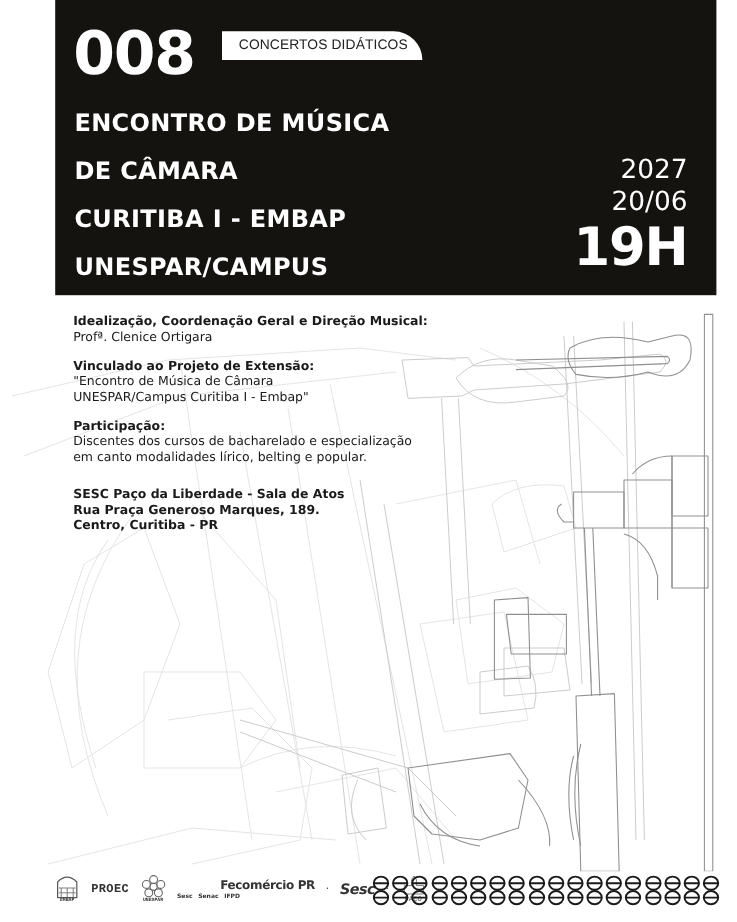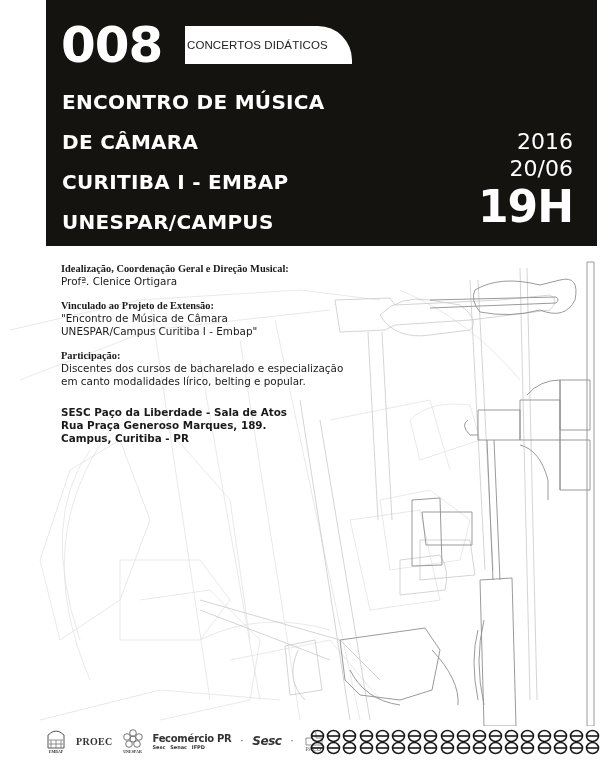--- a/index.html
+++ b/index.html
@@ -2,43 +2,43 @@
 <html><head>
 <meta charset="utf-8">
 <style>
   html, body { margin:0; padding:0; background:#ffffff; }
   body { width:614px; height:768px; position:relative; overflow:hidden; font-family:"DejaVu Sans", sans-serif; color:#1a1a1a; }
 
   .header-panel { position:absolute; left:46px; top:0; width:551px; height:246px; background:#151310; }
   .edition-number { position:absolute; left:61px; top:18px; font-family:"DejaVu Sans", sans-serif; font-weight:bold; font-size:50px; line-height:54px; color:#ffffff; letter-spacing:-1px; }
   .edition-number .zero-star { position:relative; display:inline-block; }
   .edition-number .asterisk { position:absolute; left:0; right:0; top:14px; text-align:center; font-size:18px; line-height:18px; color:#151310; }
-  .series-pill { position:absolute; left:185px; top:26px; width:167px; height:38px; background:#ffffff; border-radius:0 34px 0 0; box-sizing:border-box; padding-left:2px; display:flex; align-items:center; }
+  .series-pill { position:absolute; left:185px; top:26px; width:167px; height:24px; background:#ffffff; border-radius:0 34px 0 0; box-sizing:border-box; padding-left:14px; display:flex; align-items:center; }
   .series-pill span { font-family:"Liberation Sans", sans-serif; font-size:11.5px; color:#222; letter-spacing:0.1px; }
 
   .title-block { position:absolute; left:62px; top:82px; }
   .title-line { font-family:"DejaVu Sans", sans-serif; font-weight:bold; font-size:20px; line-height:40px; color:#ffffff; letter-spacing:0.3px; white-space:nowrap; }
 
   .date-block { position:absolute; right:41px; top:128px; text-align:right; color:#fff; font-family:"DejaVu Sans", sans-serif; }
   .date-year, .date-day { font-size:22px; line-height:27px; }
   .date-hour { font-weight:bold; font-size:44px; line-height:50px; letter-spacing:-1px; }
 
   .illustration { position:absolute; left:0; top:246px; width:614px; height:480px; }
 
   .info { position:absolute; left:61px; top:262px; width:320px; font-family:"DejaVu Sans", sans-serif; font-size:10.4px; line-height:13px; color:#1a1a1a; }
   .info .section { margin-bottom:11px; }
-  .info .heading { font-weight:bold;font-family:Liberation Serif, serif; }
+  .info .heading { font-weight:bold; }
   .info .venue { margin-top:18px; font-weight:bold; }
 
   .logos { position:absolute; left:45px; top:724px; height:34px; display:flex; align-items:center; gap:9px; }
-  .logo { display:flex; flex-direction:column; align-items:center; color:#333; font-family:Liberation Serif, serif; }
+  .logo { display:flex; flex-direction:column; align-items:center; color:#333; font-family:Liberation Mono, monospace; }
   .logo small { font-size:4px; font-weight:bold; }
   .proec { font-weight:bold; font-size:10px; letter-spacing:0.3px; }
   .feco { display:flex; flex-direction:column; }
-  .feco .main { font-weight:bold; font-size:10px; letter-spacing:-0.3px; color:#333; }
+  .feco .main { font-weight:bold; font-size:10px; letter-spacing:-0.3px; color:#333;margin-left:36px; }
   .feco .sub { font-size:5px; font-weight:bold; color:#333; word-spacing:3px; }
   .dot-sep { font-size:9px; color:#444; }
   .sesc { font-weight:bold; font-style:italic; font-size:12px; color:#333; letter-spacing:-0.5px; }
   .paco { font-size:6px; color:#555; }
 
   .pattern { position:absolute; left:310px; top:729px; display:flex; gap:1.2px; }
   .pattern-glyph { width:15px; height:26px; position:relative; }
 </style>
 </head>
 <body>
@@ -52,21 +52,21 @@
 </div>
 
 <div class="title-block">
   <div class="title-line">ENCONTRO DE MÚSICA</div>
   <div class="title-line">DE CÂMARA</div>
   <div class="title-line">CURITIBA I - EMBAP</div>
   <div class="title-line">UNESPAR/CAMPUS</div>
 </div>
 
 <div class="date-block">
-  <div class="date-year">2016</div>
+  <div class="date-year">2027</div>
   <div class="date-day">20/06</div>
   <div class="date-hour">19H</div>
 </div>
 
 <svg class="illustration" viewBox="0 246 614 480" xmlns="http://www.w3.org/2000/svg">
   <g fill="none" stroke-linejoin="round">
 
     <g stroke="#e3e3e3" stroke-width="0.8">
       <path d="M10 330 L140 300 L300 290 L380 300"></path>
       <path d="M20 380 L150 330 L330 310"></path>
@@ -146,21 +146,21 @@
     <div>UNESPAR/Campus Curitiba I - Embap"</div>
   </div>
   <div class="section">
     <div class="heading">Participação:</div>
     <div>Discentes dos cursos de bacharelado e especialização</div>
     <div>em canto modalidades lírico, belting e popular.</div>
   </div>
   <div class="venue">
     <div>SESC Paço da Liberdade - Sala de Atos</div>
     <div>Rua Praça Generoso Marques, 189.</div>
-    <div>Campus, Curitiba - PR</div>
+    <div>Centro, Curitiba - PR</div>
   </div>
 </div>
 
 <div class="logos">
   <div class="logo">
     <svg width="22" height="20" viewBox="0 0 22 20">
       <path d="M3 19 L3 6 Q11 -2 19 6 L19 19 Z" fill="none" stroke="#555" stroke-width="1"></path>
       <path d="M6 19 L6 11 M11 19 L11 11 M16 19 L16 11 M4 11 L18 11 M4 15 L18 15" stroke="#777" stroke-width="0.8"></path>
     </svg>
     <small>EMBAP</small>

